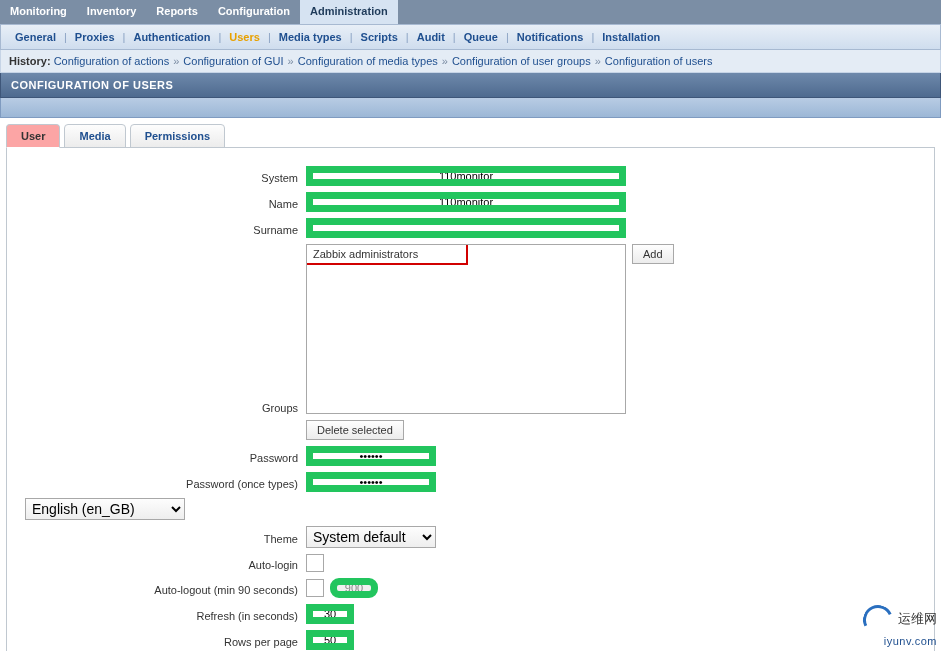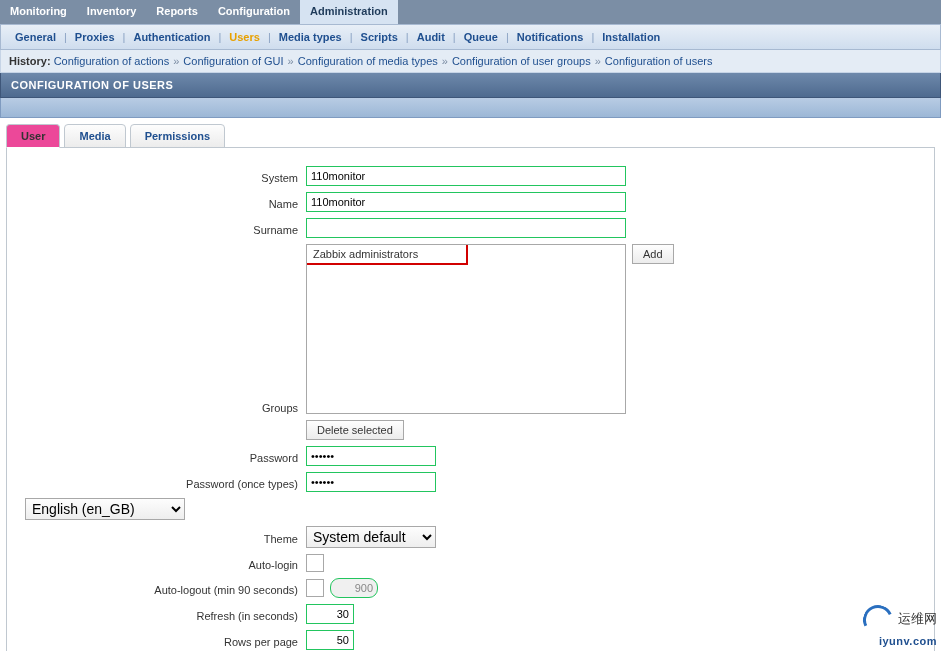--- a/index.html
+++ b/index.html
@@ -86,21 +86,21 @@
     border-radius: 4px 4px 0 0;
     padding: 5px 14px;
     font-weight: bold;
     color: #1f4f8f;
     background: linear-gradient(#fdfdfd, #ececec);
     cursor: pointer;
     font-size: 11px;
   }
   .form-tabs .ftab.active {
     color: #333;
-    background: #ec4899;
+    background: #fca5a5;
     border-bottom: 1px solid #fff;
   }
   .form-panel {
     border: 1px solid #c0c8d0;
     background: #fff;
     padding: 18px;
   }
   .row {
     display: flex;
     align-items: flex-end;
@@ -108,25 +108,26 @@
   }
   .row.center { align-items: center; }
   .label {
     width: 281px;
     text-align: right;
     padding-right: 8px;
     padding-top: 4px;
     color: #333;
   }
   input[type=text], input[type=password] {
-    border: 1px solid #22c55e;
+    border: 7px solid #22c55e;
     height: 20px;
     padding: 1px 4px;
     font-family: inherit;
     font-size: 11px;
+    text-align: center;
   }
   .w320 { width: 320px; }
   .w130 { width: 130px; }
   .group-box-wrap {
     display: flex;
     align-items: flex-start;
     gap: 6px;
   }
   .group-box {
     width: 320px;
@@ -191,21 +192,21 @@
     border: 3px solid #2a6fbf;
     border-right-color: transparent;
     border-bottom-color: transparent;
     border-radius: 50%;
     display: inline-block;
     vertical-align: middle;
     transform: rotate(20deg);
     margin-right: 2px;
   }
   .watermark .zh { font-size: 13px; color: #333; }
-  .watermark .url { font-weight: bold; letter-spacing: 0.5px; }
+  .watermark .url { font-weight: normal; letter-spacing: 0.5px; }
 </style>
 </head>
 <body>
 
 <div class="main-tabs" id="main-tabs">
     <div class="tab">Monitoring</div>
     <div class="tab">Inventory</div>
     <div class="tab">Reports</div>
     <div class="tab">Configuration</div>
     <div class="tab active">Administration</div>

